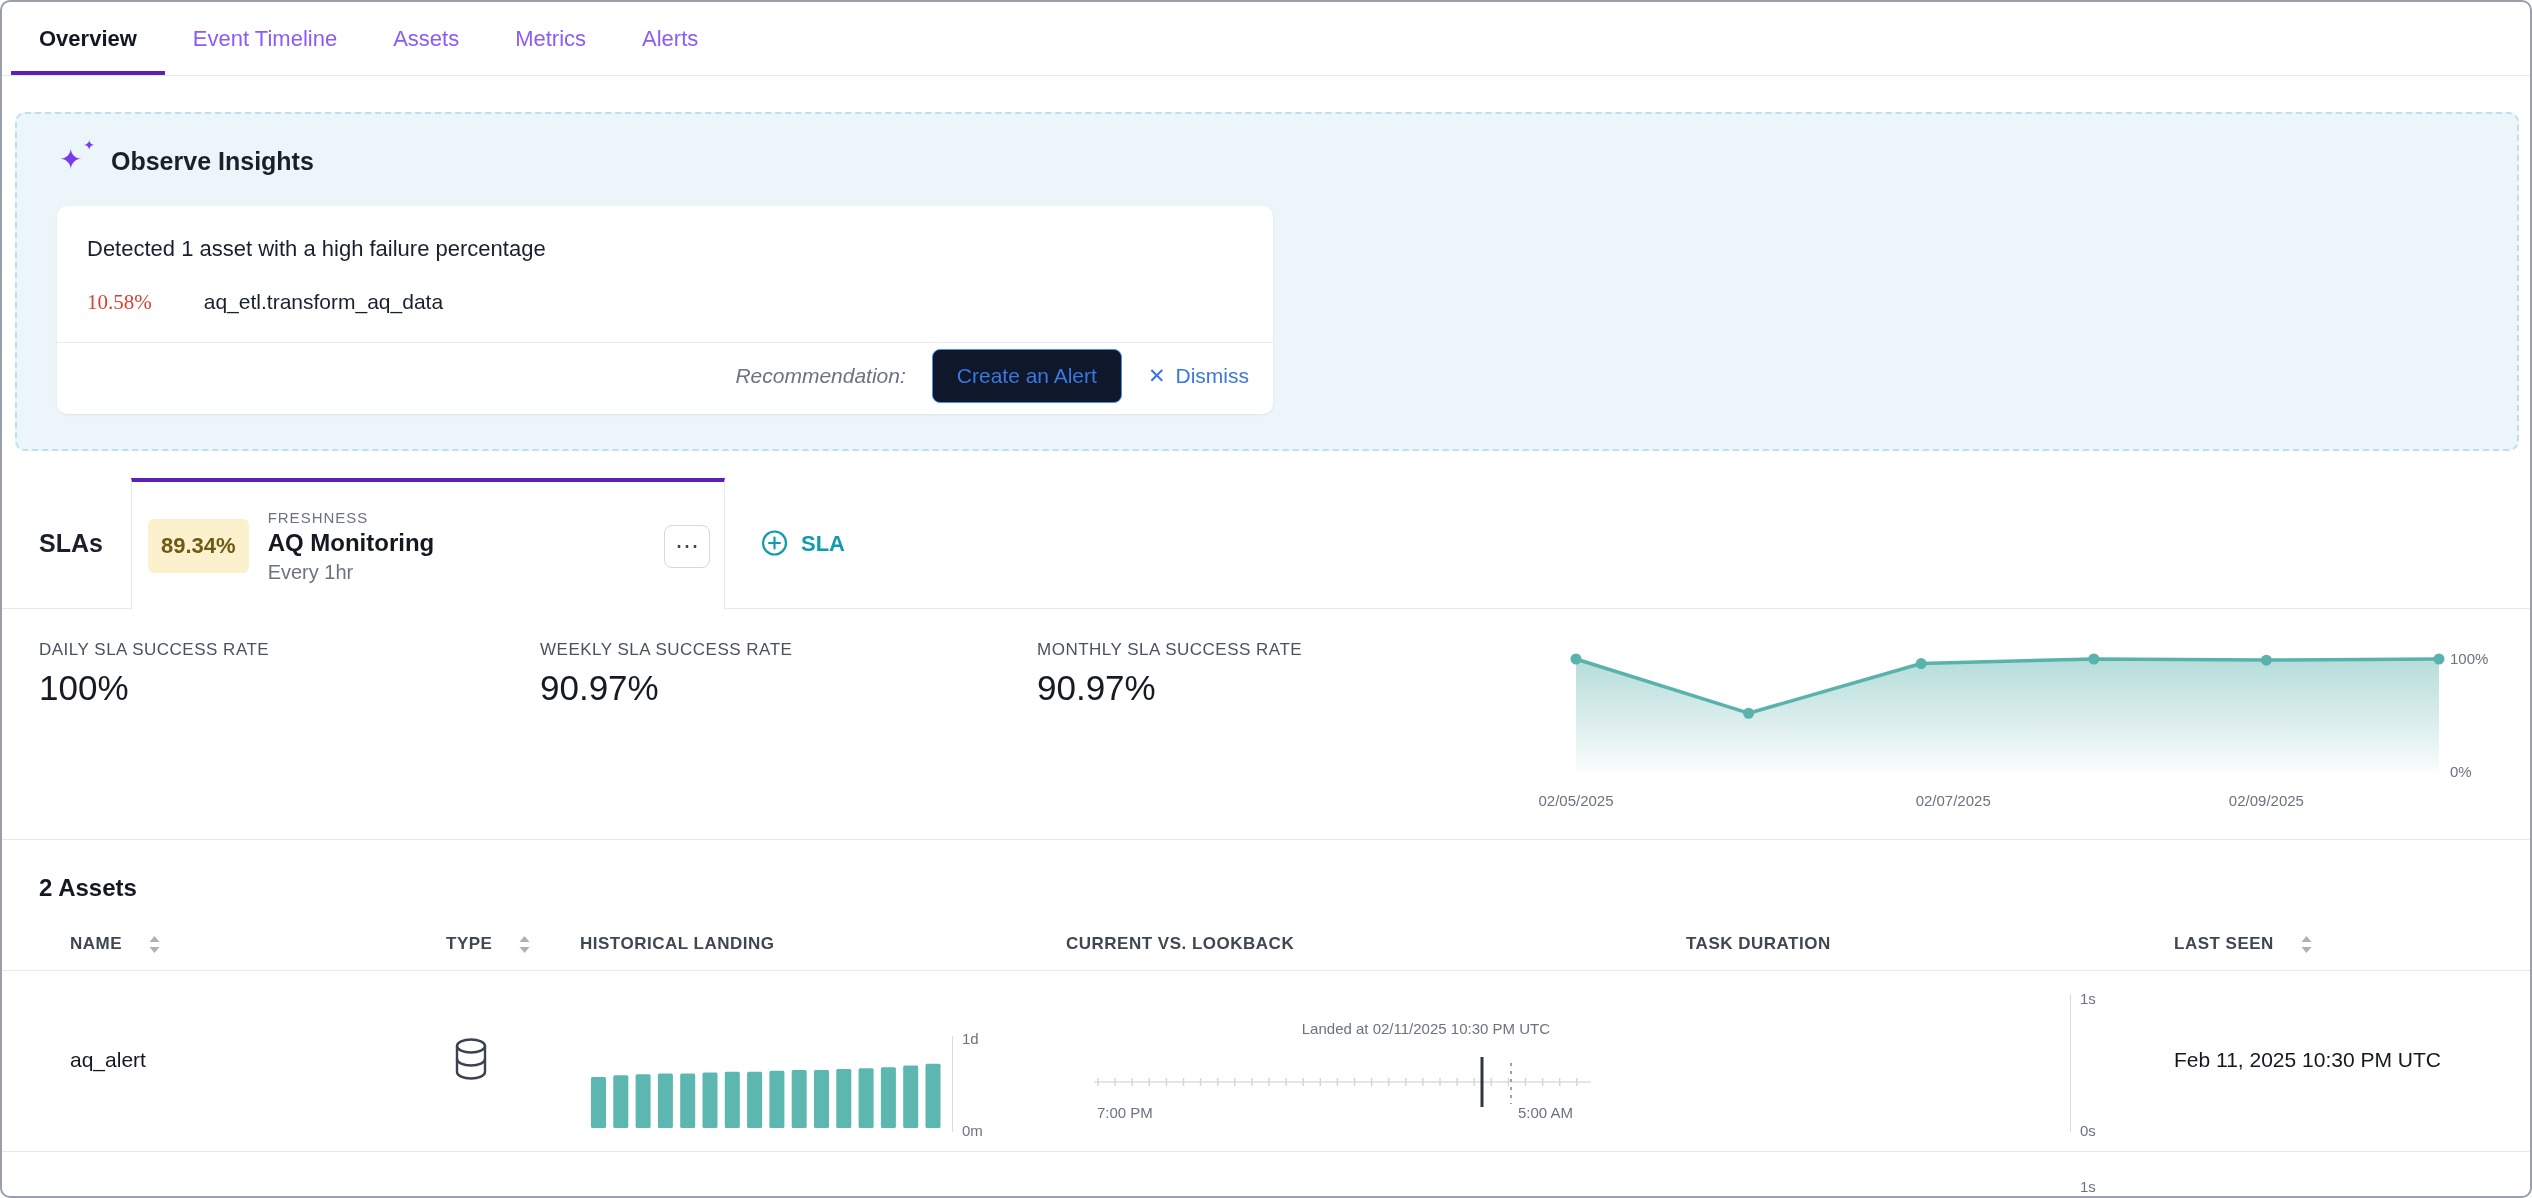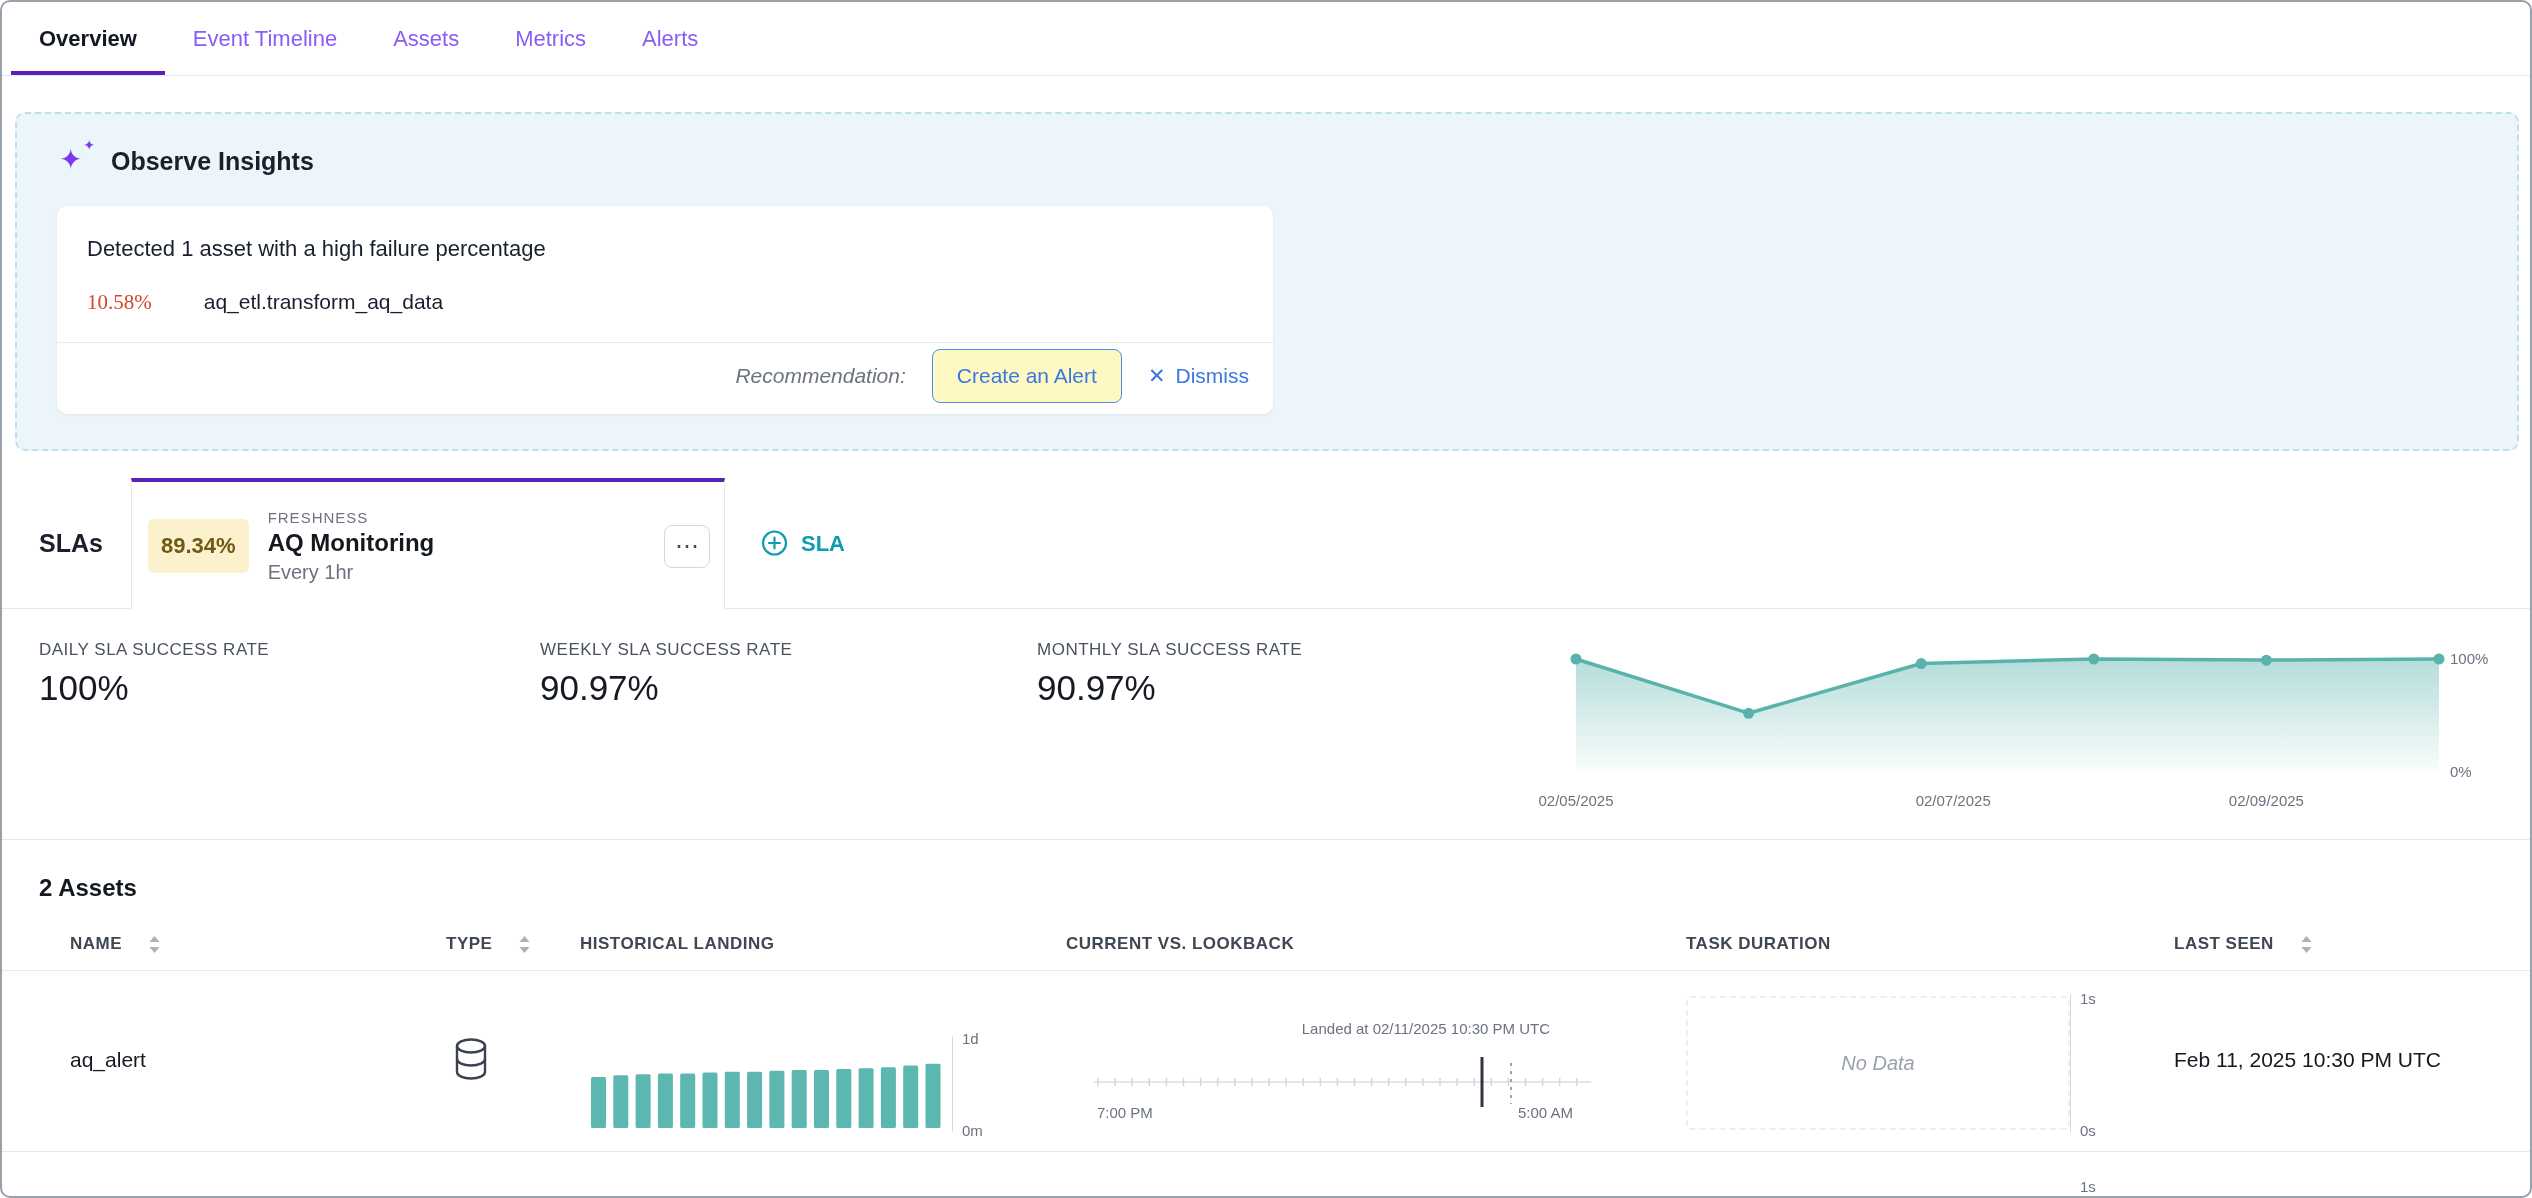--- a/index.html
+++ b/index.html
@@ -21,21 +21,21 @@
   .sparkles .small{position:absolute;right:-2px;top:-6px;font-size:14px;line-height:14px;}
   .insights-title{font-size:25px;font-weight:700;color:#1a1f2b;}
   .insight-card{position:absolute;left:40px;top:92px;width:1216px;height:208px;background:#fff;border-radius:10px;box-shadow:0 1px 3px rgba(16,24,40,.08);}
   .headline{margin:30px 30px 0;font-size:22px;font-weight:500;color:#18202e;}
   .detail{margin:28px 30px 0;display:flex;gap:52px;font-size:21px;align-items:baseline;}
   .pct{color:#d8432e;font-family:Liberation Serif, serif;}
   .asset{color:#18202e;}
   .card-divider{margin-top:27px;border-top:1px solid #e8eaee;}
   .card-actions{height:66px;display:flex;align-items:center;justify-content:flex-end;padding-right:24px;gap:26px;}
   .rec{font-style:italic;color:#6b7280;font-size:21px;}
-  .btn-outline{height:54px;padding:0 24px;border:1px solid #4c8ced;color:#3b77e0;border-radius:8px;background:#fef9c3;font-size:21px;display:flex;align-items:center;cursor:pointer;font-family:inherit;}
+  .btn-outline{height:54px;padding:0 24px;border:1px solid #4c8ced;color:#3b77e0;border-radius:8px;background:#0f172a;font-size:21px;display:flex;align-items:center;cursor:pointer;font-family:inherit;}
   .dismiss{display:flex;align-items:center;gap:10px;color:#3b77e0;font-size:21px;cursor:pointer;}
   
   .slas-row{position:absolute;left:0;top:476px;width:100%;height:131px;border-bottom:1px solid #e7e9ee;}
   .slas-label{position:absolute;left:37px;top:50%;transform:translateY(-50%);font-size:25px;font-weight:700;}
   .sla-tab{position:absolute;left:129px;top:0;width:594px;height:132px;background:#fff;border-top:4px solid #5b21b6;border-left:1px solid #e7e9ee;border-right:1px solid #e7e9ee;display:flex;align-items:center;padding:0 14px 0 16px;z-index:2;cursor:pointer;}
   .sla-badge{background:#fbf1cd;color:#6e5a15;font-size:22px;font-weight:600;padding:14px 13px;border-radius:6px;}
   .sla-info{margin-left:19px;display:flex;flex-direction:column;}
   .sla-cat{font-size:15px;letter-spacing:1px;color:#6b7280;font-weight:500;}
   .sla-name{font-size:24px;font-weight:700;color:#14181f;margin-top:3px;}
   .sla-sched{font-size:20px;color:#6b7280;margin-top:4px;}
@@ -261,23 +261,20 @@
         <line x1="431.50000000000006" y1="24" x2="431.50000000000006" y2="32" stroke="#d2d6dc" stroke-width="1.5"></line>
         <line x1="448.6" y1="24" x2="448.6" y2="32" stroke="#d2d6dc" stroke-width="1.5"></line>
         <line x1="465.70000000000005" y1="24" x2="465.70000000000005" y2="32" stroke="#d2d6dc" stroke-width="1.5"></line>
         <line x1="482.80000000000007" y1="24" x2="482.80000000000007" y2="32" stroke="#d2d6dc" stroke-width="1.5"></line>
         <line x1="388" y1="3" x2="388" y2="53" stroke="#2f3642" stroke-width="3"></line>
         <line x1="417" y1="9" x2="417" y2="50" stroke="#9aa1ab" stroke-width="2" stroke-dasharray="3,5"></line>
       </svg>
     <span class="mini-label" style="left:1095px;top:132px">7:00 PM</span>
     <span class="mini-label" style="left:1516px;top:132px">5:00 AM</span>
 
-    <div class="nodata-box">
-      <span class="nodata-text">No Data</span>
-    </div>
     <div class="axis-line" style="left:2068px;top:22px;height:138px"></div>
     <span class="mini-label" style="left:2078px;top:18px">1s</span>
     <span class="mini-label" style="left:2078px;top:150px">0s</span>
 
     <span class="cell-text" style="left:2172px;top:76px">Feb 11, 2025 10:30 PM UTC</span>
   </div>
 
   <div class="trow2">
     <span class="mini-label" style="left:2078px;top:26px">1s</span>
   </div>

